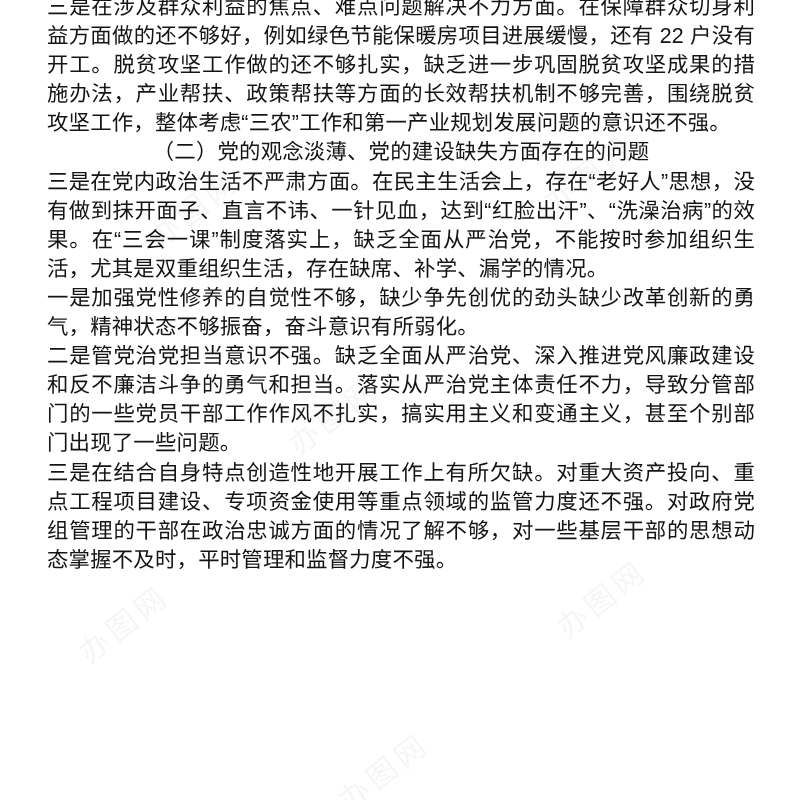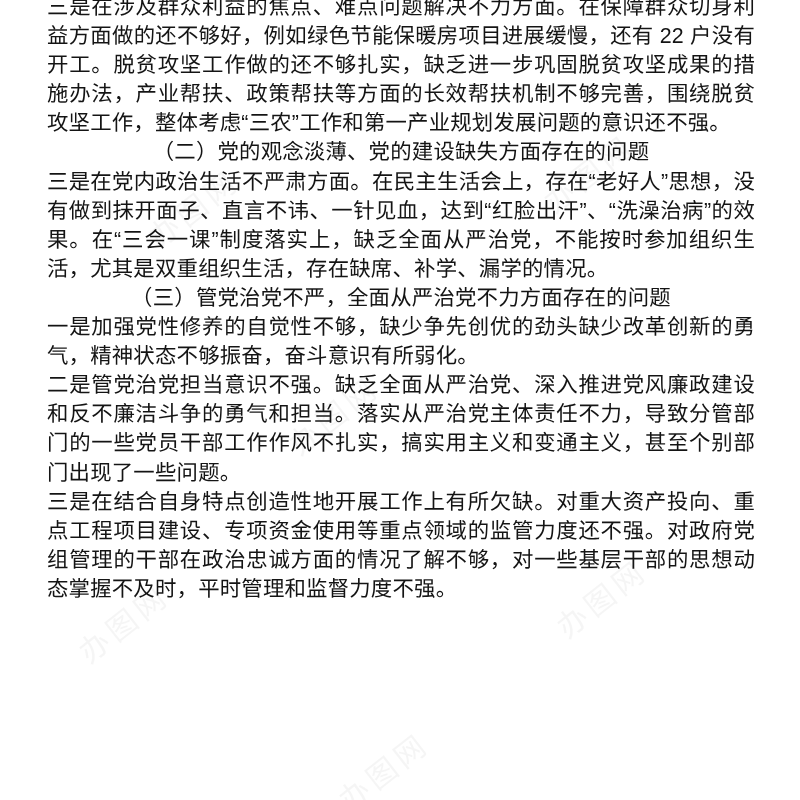--- a/index.html
+++ b/index.html
@@ -61,18 +61,17 @@
       <span class="watermark" style="left: 535px; top: 150px; color: rgb(138, 138, 138);">办图网</span>
       <span class="watermark" style="left: 280px; top: 392px; color: rgb(138, 138, 138);">办图网</span>
       <span class="watermark" style="left: 70px; top: 600px; color: rgb(138, 138, 138);">办图网</span>
       <span class="watermark" style="left: 548px; top: 575px; color: rgb(138, 138, 138);">办图网</span>
       <span class="watermark" style="left: 330px; top: 748px; color: rgb(138, 138, 138);">办图网</span>
     </div>
   <div class="doc" id="doc-body">
       <p class="body">三是在涉及群众利益的焦点、难点问题解决不力方面。在保障群众切身利益方面做的还不够好，例如绿色节能保暖房项目进展缓慢，还有 22 户没有开工。脱贫攻坚工作做的还不够扎实，缺乏进一步巩固脱贫攻坚成果的措施办法，产业帮扶、政策帮扶等方面的长效帮扶机制不够完善，围绕脱贫攻坚工作，整体考虑“三农”工作和第一产业规划发展问题的意识还不强。</p>
       <p class="heading">（二）党的观念淡薄、党的建设缺失方面存在的问题</p>
       <p class="body">三是在党内政治生活不严肃方面。在民主生活会上，存在“老好人”思想，没有做到抹开面子、直言不讳、一针见血，达到“红脸出汗”、“洗澡治病”的效果。在“三会一课”制度落实上，缺乏全面从严治党，不能按时参加组织生活，尤其是双重组织生活，存在缺席、补学、漏学的情况。</p>
-      <p class="heading">（三）管党治党不严，全面从严治党不力方面存在的问题</p>
       <p class="body">一是加强党性修养的自觉性不够，缺少争先创优的劲头缺少改革创新的勇气，精神状态不够振奋，奋斗意识有所弱化。</p>
       <p class="body">二是管党治党担当意识不强。缺乏全面从严治党、深入推进党风廉政建设和反不廉洁斗争的勇气和担当。落实从严治党主体责任不力，导致分管部门的一些党员干部工作作风不扎实，搞实用主义和变通主义，甚至个别部门出现了一些问题。</p>
       <p class="body">三是在结合自身特点创造性地开展工作上有所欠缺。对重大资产投向、重点工程项目建设、专项资金使用等重点领域的监管力度还不强。对政府党组管理的干部在政治忠诚方面的情况了解不够，对一些基层干部的思想动态掌握不及时，平时管理和监督力度不强。</p>
     </div>
 </div>
 
 </body></html>

